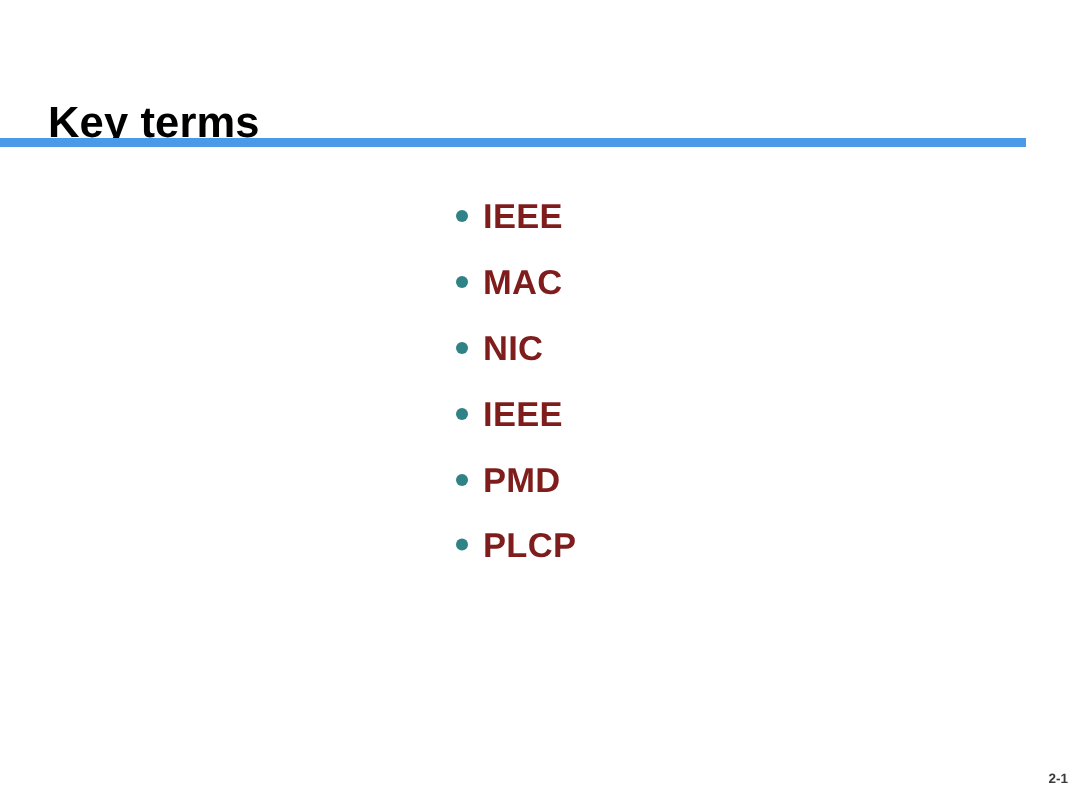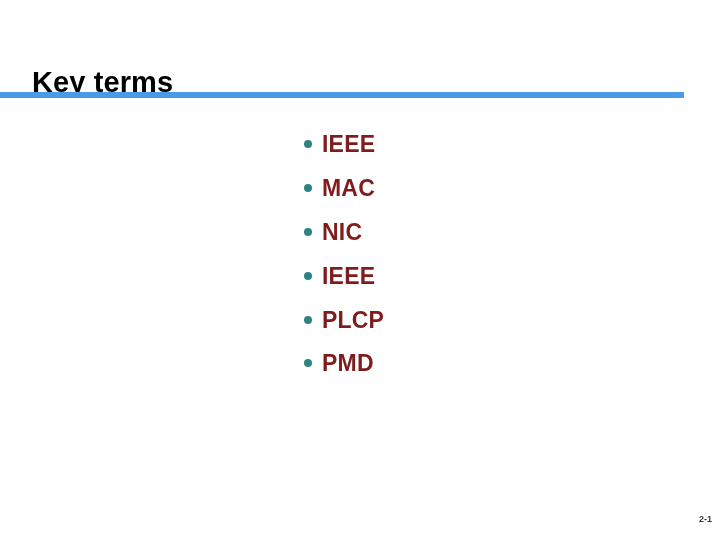--- a/index.html
+++ b/index.html
@@ -118,23 +118,23 @@
     <li class="bullet-item">
       <span class="bullet-marker"></span>
       <span class="bullet-label">NIC</span>
     </li>
     <li class="bullet-item">
       <span class="bullet-marker"></span>
       <span class="bullet-label">IEEE</span>
     </li>
     <li class="bullet-item">
       <span class="bullet-marker"></span>
-      <span class="bullet-label">PLCP</span>
+      <span class="bullet-label">PMD</span>
     </li>
     <li class="bullet-item">
       <span class="bullet-marker"></span>
-      <span class="bullet-label">PMD</span>
+      <span class="bullet-label">PLCP</span>
     </li>
   </ul>
 
   <div class="page-number">2-1</div>
 
 </div>
 
 </body></html>

